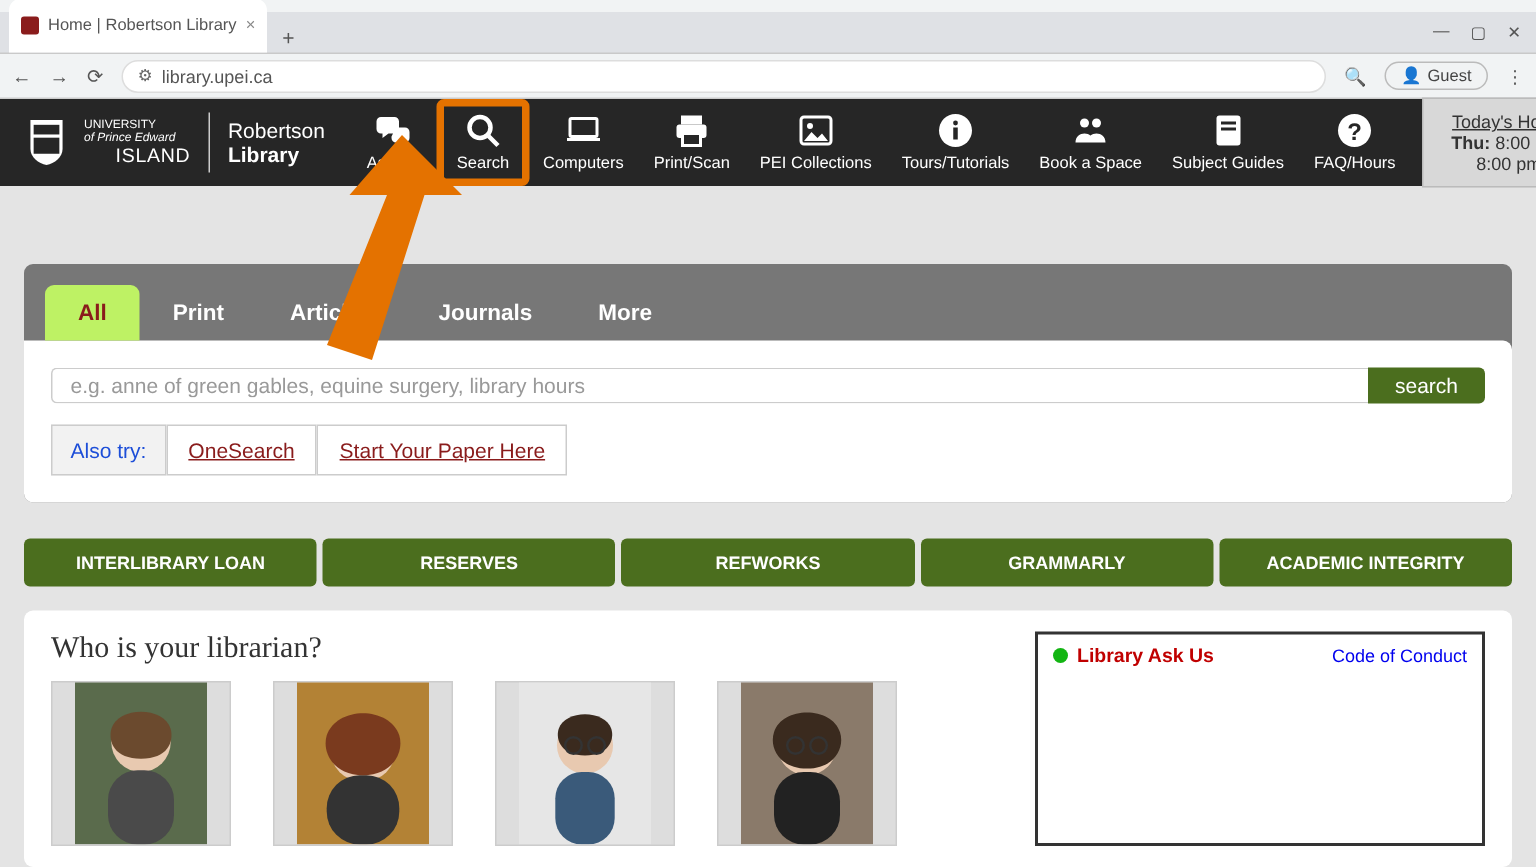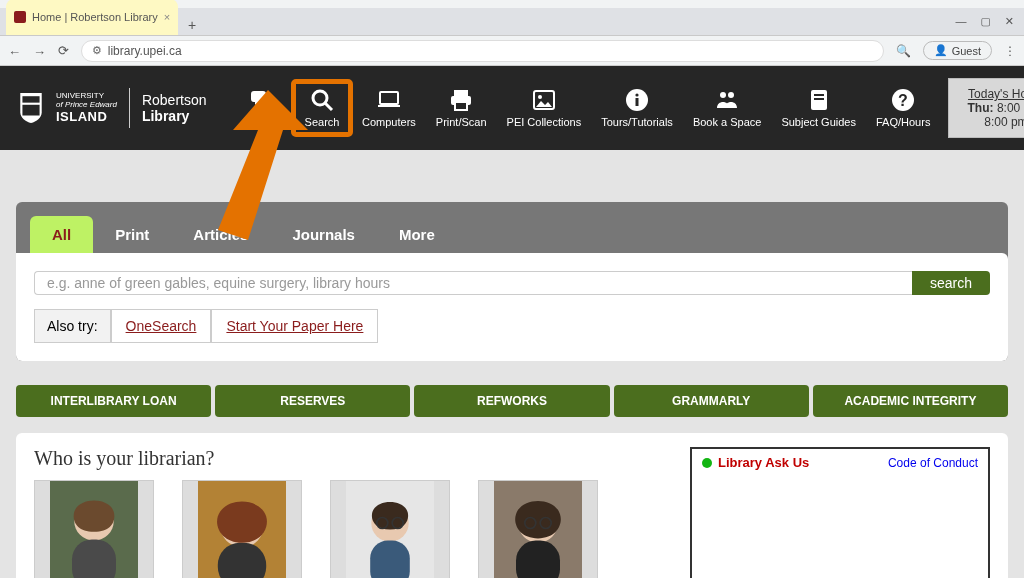--- a/index.html
+++ b/index.html
@@ -6,21 +6,21 @@
   html, body { width: 1024px; height: 578px; font-family: Arial, Helvetica, sans-serif; overflow: hidden; }
   body { background: #e4e4e4; }
 
   
   .win-titlebar { height: 8px; background: #f1f3f4; }
   .tabstrip {
     height: 28px; background: #dfe1e5; display: flex; align-items: flex-end;
     border-bottom: 1px solid #c9c9c9; padding-left: 6px;
   }
   .tab {
-    background: #fef9c3; height: 24px; min-width: 160px; display:flex; align-items:center;
+    background: #ffffff; height: 24px; min-width: 160px; display:flex; align-items:center;
     border-radius: 8px 8px 0 0; padding: 18px 8px; font-size: 11px; color:#555; gap:6px;
   }
   .tab .favicon { width:12px; height:12px; background:#8a1c1c; border-radius:2px; }
   .tab .close-x { margin-left:auto; font-size:11px; color:#888; cursor:pointer;}
   .newtab { width:20px; height:20px; display:flex; align-items:center; justify-content:center;
     color:#555; font-size:14px; margin-left:4px; cursor:pointer; }
   .win-controls { margin-left:auto; display:flex; gap:14px; padding:0 10px; color:#555; font-size:11px; align-items:center; height:28px; }
   .win-controls span { cursor:pointer; }
 
   .addrbar {
@@ -29,28 +29,28 @@
   }
   .addrbar .navbtn { color:#555; font-size:13px; cursor:pointer; }
   .urlfield { flex:1; display:flex; align-items:center; background:#fff; border:1px solid #ddd;
     border-radius:14px; height:22px; padding:0 10px; font-size:12px; color:#555; gap:6px; }
   .lockico { font-size:11px; color:#666; }
   .guest-pill { border:1px solid #bbb; border-radius:12px; padding:2px 10px; font-size:11px; color:#444; display:flex; align-items:center; gap:4px; cursor:pointer;}
   .zoom-ico, .kebab { color:#555; font-size:12px; cursor:pointer; }
 
   
   .site-header {
-    background:#262626; color:#fff; height:84px; display:flex; align-items:center;
+    background:#262626; color:#fff; height:58px; display:flex; align-items:center;
     padding:16px 18px; gap:10px;
   }
   .logo-block { display:flex; align-items:center; gap:12px; min-width:206px; }
   .shield { width:26px; height:30px; }
   .logo-text .line1 { font-size:8px; line-height:1.1; }
   .logo-text .line2 { font-size:8px; line-height:1.1; font-style:italic; }
-  .logo-text .line3 { font-size:13px; font-weight:bold; letter-spacing:0.5px; }
+  .logo-text .line3 { font-size:13px; font-weight:normal; letter-spacing:0.5px;margin-left:21px; }
   .logo-div { width:1px; height:40px; background:#ccc; }
   .lib-logo .rb { font-size:14px; }
   .lib-logo .lib { font-size:14px; font-weight:bold; }
 
   .main-nav { display:flex; align-items:center; gap:4px; }
   .nav-item { display:flex; flex-direction:column; align-items:center; justify-content:center;
     padding:6px 8px; min-width:56px; cursor:pointer; }
   .nav-item .nav-ico { width:24px; height:24px; display:flex; align-items:center; justify-content:center; }
   .nav-item .nav-ico svg { width:24px; height:24px; fill:#fff; }
   .nav-item .nav-label { font-size:11px; margin-top:4px; white-space:nowrap; }
@@ -69,21 +69,21 @@
   .stab { padding:10px 22px; color:#fff; font-weight:bold; font-size:15px; cursor:pointer; }
   .stab.active { background:#bef264; color:#8a1c1c; border-radius:6px 6px 0 0; }
   .search-body { background:#fff; padding:18px; border-radius:0 6px 6px 6px; }
   .searchrow { display:flex; }
   .searchbox { flex:1; height:24px; border:1px solid #ccc; border-right:none;
     border-radius:4px 0 0 4px; padding:0 12px; font-size:14px; color:#555; }
   .searchbox::placeholder { color:#999; }
   .searchbtn { background:#4b6e1e; color:#fff; border:none; padding:0 18px; font-size:14px;
     border-radius:0 4px 4px 0; cursor:pointer; }
   .alsorow { margin-top:14px; display:flex; align-items:center; gap:0; }
-  .also-label { background:#f2f2f2; border:1px solid #ccc; padding:8px 12px; font-size:14px; color:#000000;}
+  .also-label { background:#f2f2f2; border:1px solid #ccc; padding:8px 12px; font-size:14px; color:#1d4ed8;}
   .also-link { background:#fff; border:1px solid #ccc; padding:8px 14px; font-size:14px;
     color:#8a1c1c; text-decoration:underline; cursor:pointer; }
 
   
   .action-bar { display:flex; gap:4px; margin-top:24px; }
   .action-btn { flex:1; background:#4b6e1e; color:#fff; text-align:center; padding:9px 0;
     font-size:12px; font-weight:bold; border-radius:4px; cursor:pointer; }
 
   
   .lowrow { display:flex; gap:16px; margin-top:16px; background:#fff; padding:14px 18px; border-radius:6px; }

